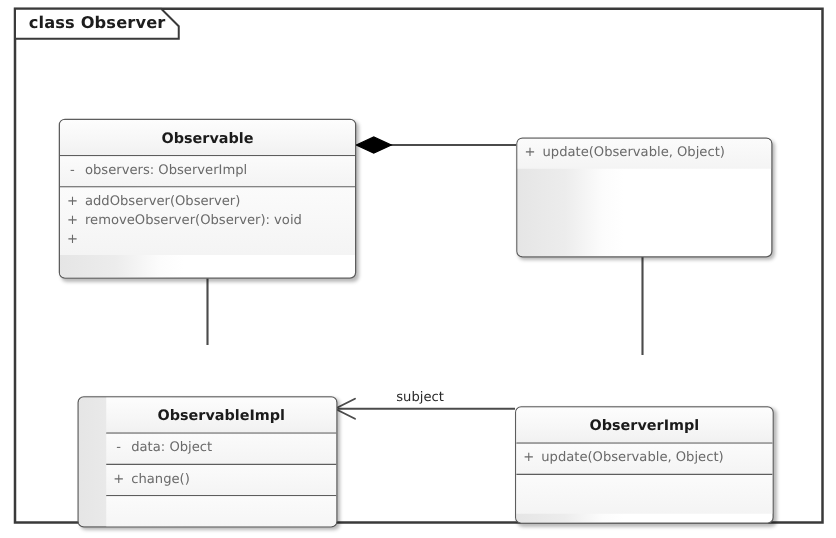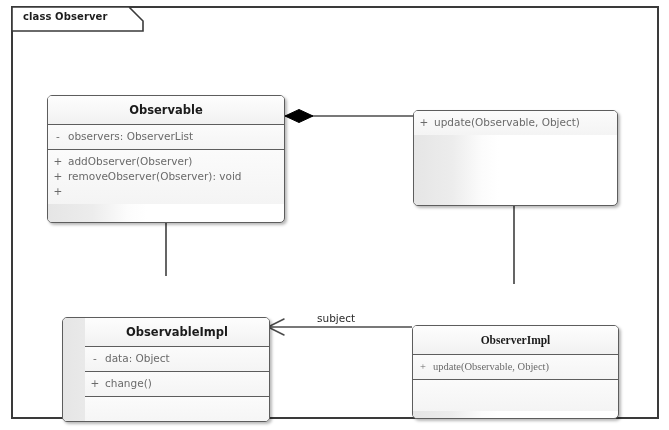--- a/index.html
+++ b/index.html
@@ -36,21 +36,21 @@
     top: 6px;
     width: 133px;
     height: 26px;
     box-sizing: border-box;
   }
   .frame-tab svg { display: block; }
   .frame-tab-label {
     position: absolute;
     left: 12px;
     top: 5px;
-    font-size: 10px;
+    font-size: 13px;
     font-weight: bold;
     color: #1d1d1d;
     letter-spacing: 0.1px;
     white-space: nowrap;
   }
 
   
   .uml-class {
     position: absolute;
     box-sizing: border-box;
@@ -171,21 +171,21 @@
     </g>
   </svg>
 
   <div class="edge-label" style="left:317px; top:312px;">subject</div>
 
   <div class="uml-class" style="left:47px; top:55px; width:238px; height:128px;">
     <div class="cls-title">Observable</div>
     <div class="cls-compartment sep">
       <div class="member">
         <span class="vis">-</span>
-        <span class="sig">observers: ObserverList</span>
+        <span class="sig">observers: ObserverImpl</span>
       </div>
     </div>
     <div class="cls-compartment">
       <div class="member">
         <span class="vis">+</span>
         <span class="sig">addObserver(Observer)</span>
       </div>
       <div class="member">
         <span class="vis">+</span>
         <span class="sig">removeObserver(Observer): void</span>
@@ -215,21 +215,21 @@
     </div>
     <div class="cls-compartment sep">
       <div class="member">
         <span class="vis">+</span>
         <span class="sig">change()</span>
       </div>
     </div>
     <div class="cls-compartment empty"></div>
   </div>
 
-  <div class="uml-class" style="left:412px; top:285px; width:207px; height:94px;font-family:Liberation Serif, serif;">
+  <div class="uml-class" style="left:412px; top:285px; width:207px; height:94px;">
     <div class="cls-title">ObserverImpl</div>
     <div class="cls-compartment sep">
       <div class="member">
         <span class="vis">+</span>
         <span class="sig">update(Observable, Object)</span>
       </div>
     </div>
     <div class="cls-compartment empty"></div>
   </div>
 

